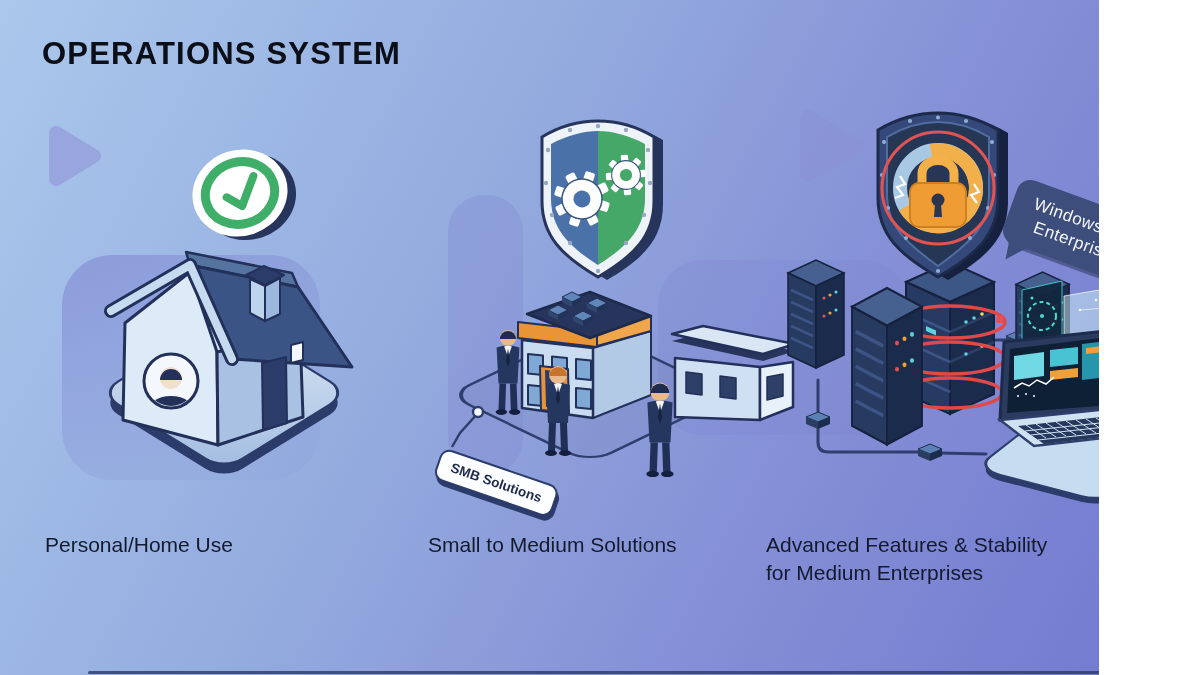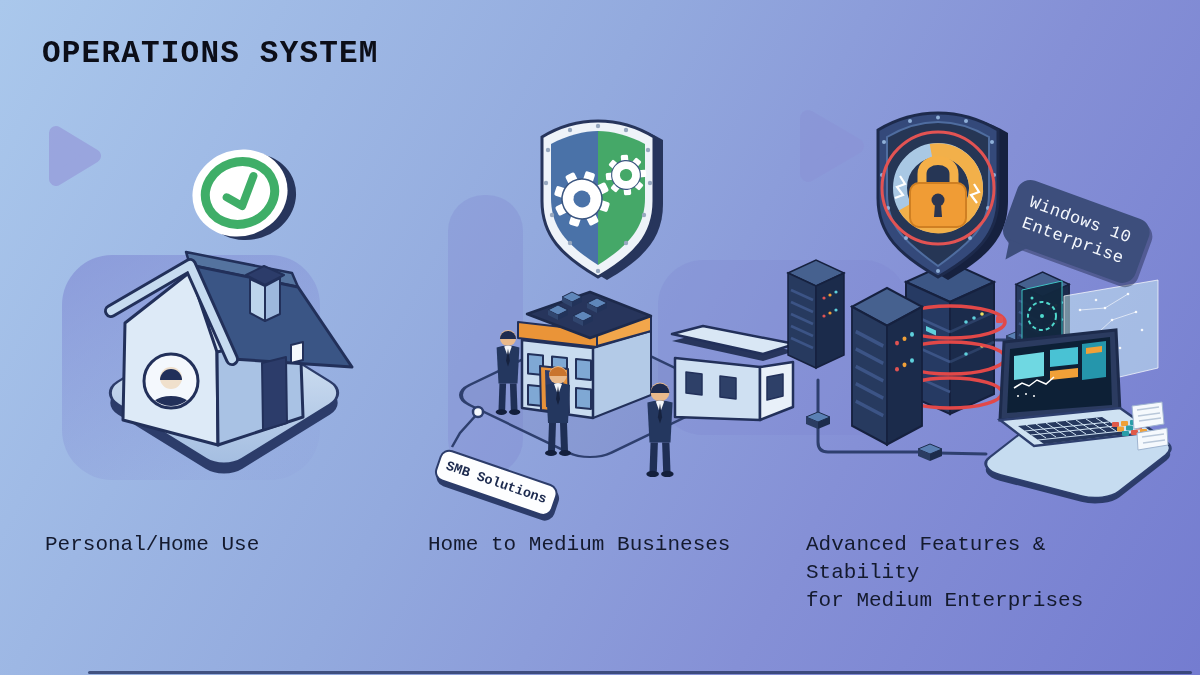--- a/index.html
+++ b/index.html
@@ -1,37 +1,37 @@
 <!DOCTYPE html>
 <html><head>
 <meta charset="utf-8">
 <style>
   html,body{margin:0;padding:0;}
   #slide{
     position:relative;
-    width:1200px;height:675px;
+    width:1099px;height:675px;
     overflow:hidden;
     background:linear-gradient(118deg,#aac8ec 0%,#93aade 42%,#8590d6 70%,#747cd0 100%);
-    font-family:Liberation Mono, monospace;
+    font-family:Liberation Sans, sans-serif;
   }
   .abs{position:absolute;}
   #title{
     left:42px;top:36px;
     font-size:31px;font-weight:700;letter-spacing:1.2px;
     color:#0c0e18;
   }
   .caption{
     top:531px;width:320px;
     text-align:left;
     font-size:21px;line-height:28px;
     color:#141a2e;
   }
   #caption-1{left:45px;}
   #caption-2{left:428px;}
-  #caption-3{left:806px;}
+  #caption-3{left:766px;}
   #smb-tag{
     left:443px;top:447px;width:108px;
     background:#fdfeff;
     border:2px solid #2c3c6a;
     border-radius:10px;
     box-shadow:3px 4px 0 #2c3c6a;
     padding:7px 6px;
     text-align:center;
     font-size:13.5px;font-weight:700;color:#1c2a4e;
     transform:rotate(19deg);transform-origin:left top;
@@ -458,20 +458,20 @@
     <span>SMB Solutions</span>
   </div>
 
   <div id="win-bubble" class="abs">
     <div>Windows 10</div>
     <div>Enterprise</div>
     <div class="tail"></div>
   </div>
 
   <div id="caption-1" class="abs caption">Personal/Home Use</div>
-  <div id="caption-2" class="abs caption">Home to Medium Busineses</div>
+  <div id="caption-2" class="abs caption">Small to Medium Solutions</div>
   <div id="caption-3" class="abs caption">
     <div>Advanced Features &amp; Stability</div>
     <div>for Medium Enterprises</div>
   </div>
 
   <div id="bottom-rule" class="abs"></div>
 </div>
 
 </body></html>

